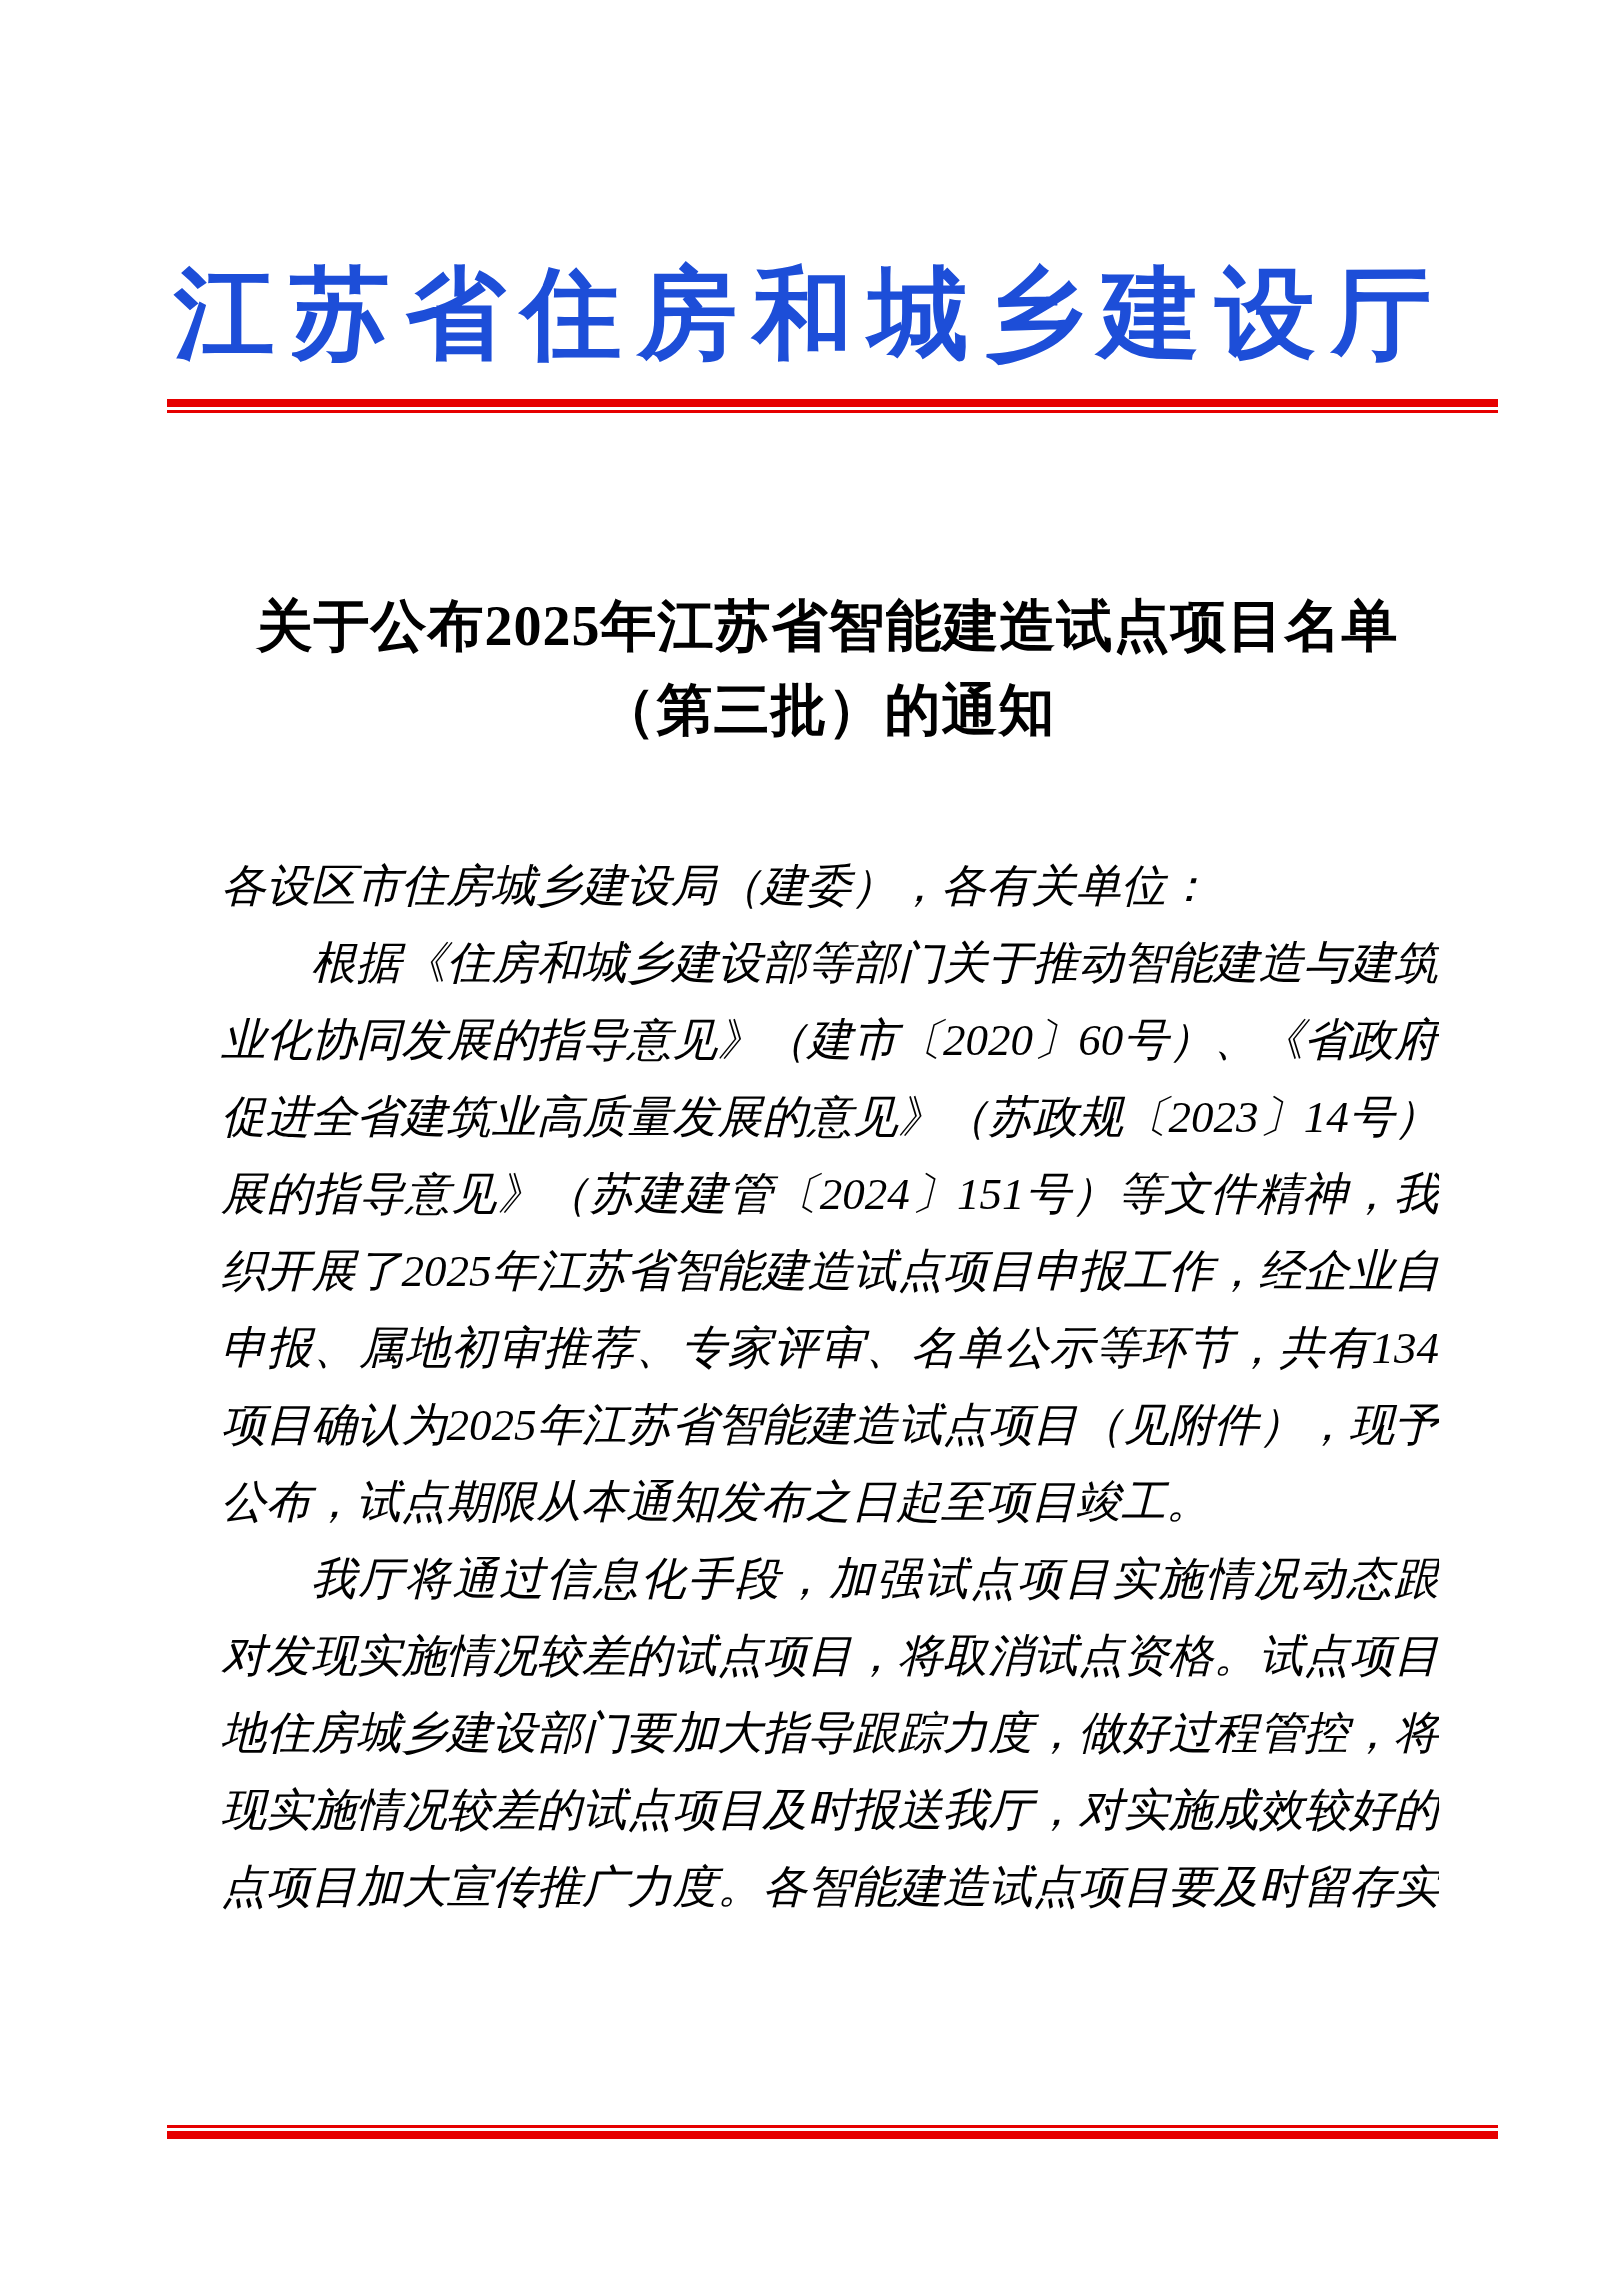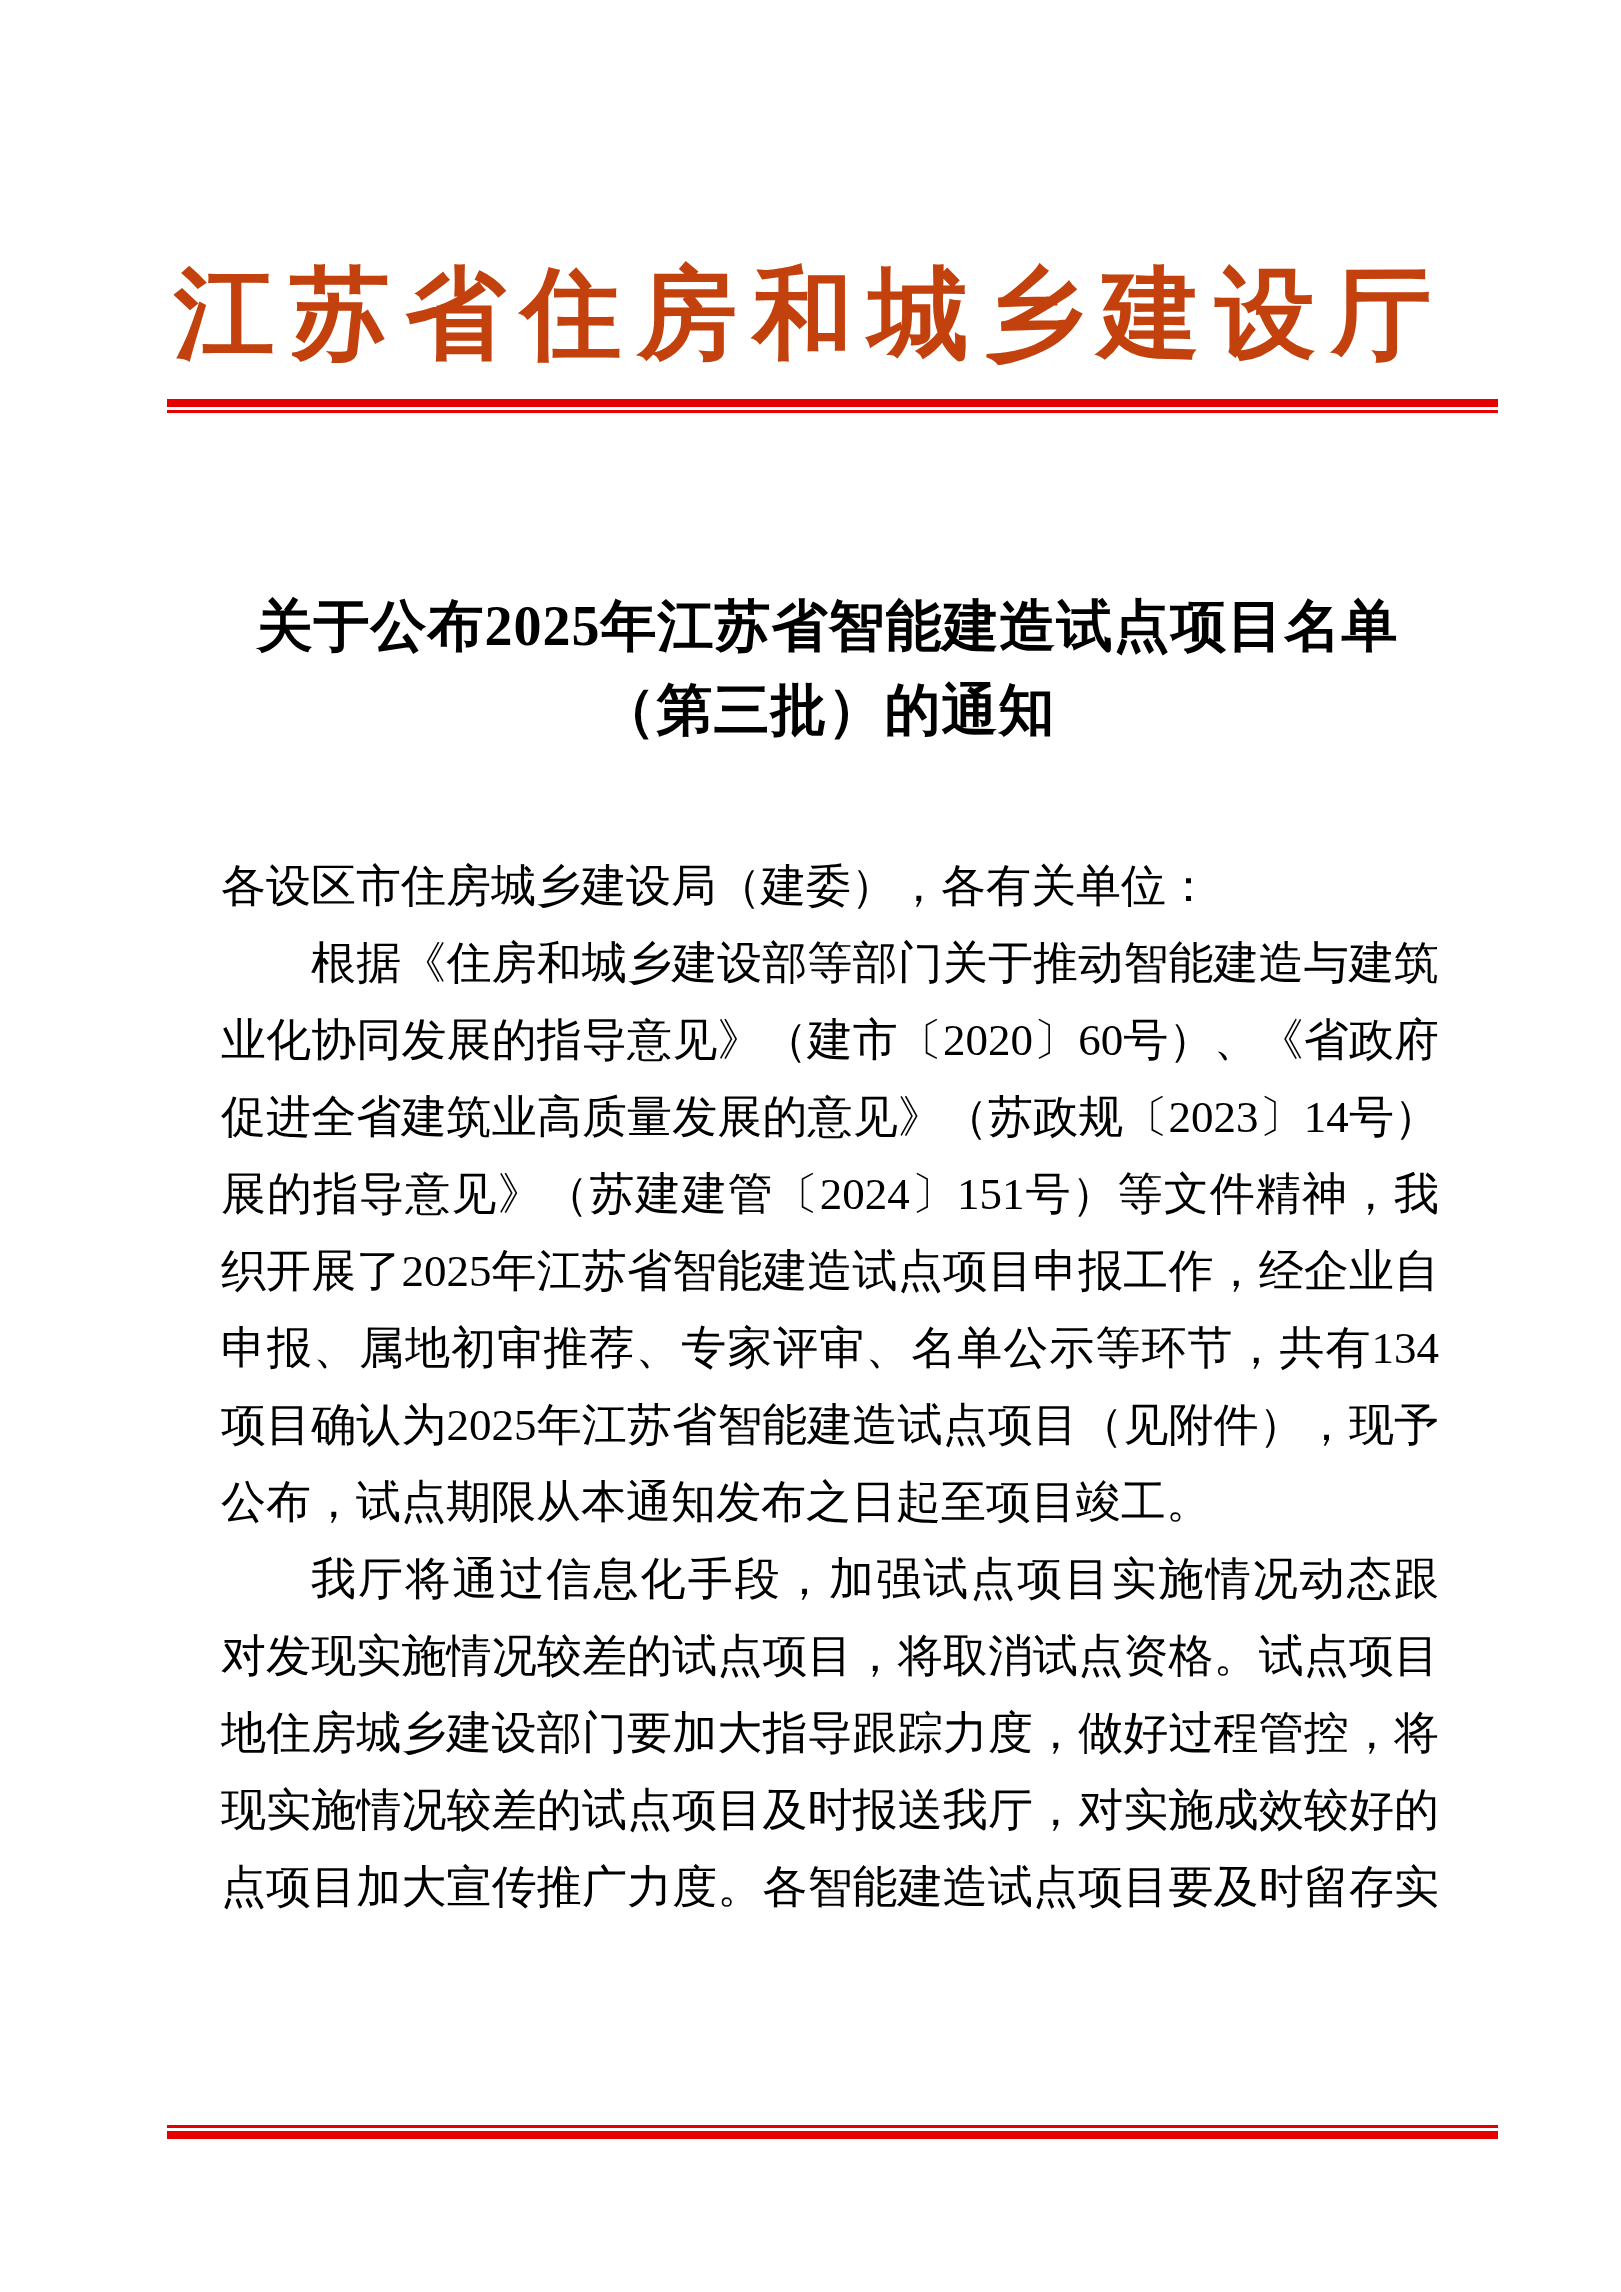--- a/index.html
+++ b/index.html
@@ -19,21 +19,21 @@
   .letterhead {
     position: absolute;
     top: 253px;
     left: 0;
     width: 1621px;
     margin: 0;
     text-align: center;
     font-size: 100px;
     line-height: 123px;
     font-weight: bold;
-    color: #c2410c;
+    color: #1d4ed8;
     letter-spacing: 15.7px;
     white-space: nowrap;
   }
   .rule-top {
     position: absolute;
     top: 399px;
     left: 167px;
     width: 1331px;
   }
   .rule-top .thick { height: 7.8px; background: #e60000; }
@@ -59,20 +59,21 @@
     line-height: 84px;
     font-weight: bold;
     letter-spacing: 1px;
   }
   .body-text {
     position: absolute;
     top: 848px;
     left: 221px;
     width: 1218px;
     font-size: 45px;
+    font-style: italic;
   }
   .body-text .line {
     line-height: 77px;
     text-align: left;
     white-space: nowrap;
   }
   .body-text .line.j {
     white-space: normal;
     text-align: justify;
     text-align-last: justify;

